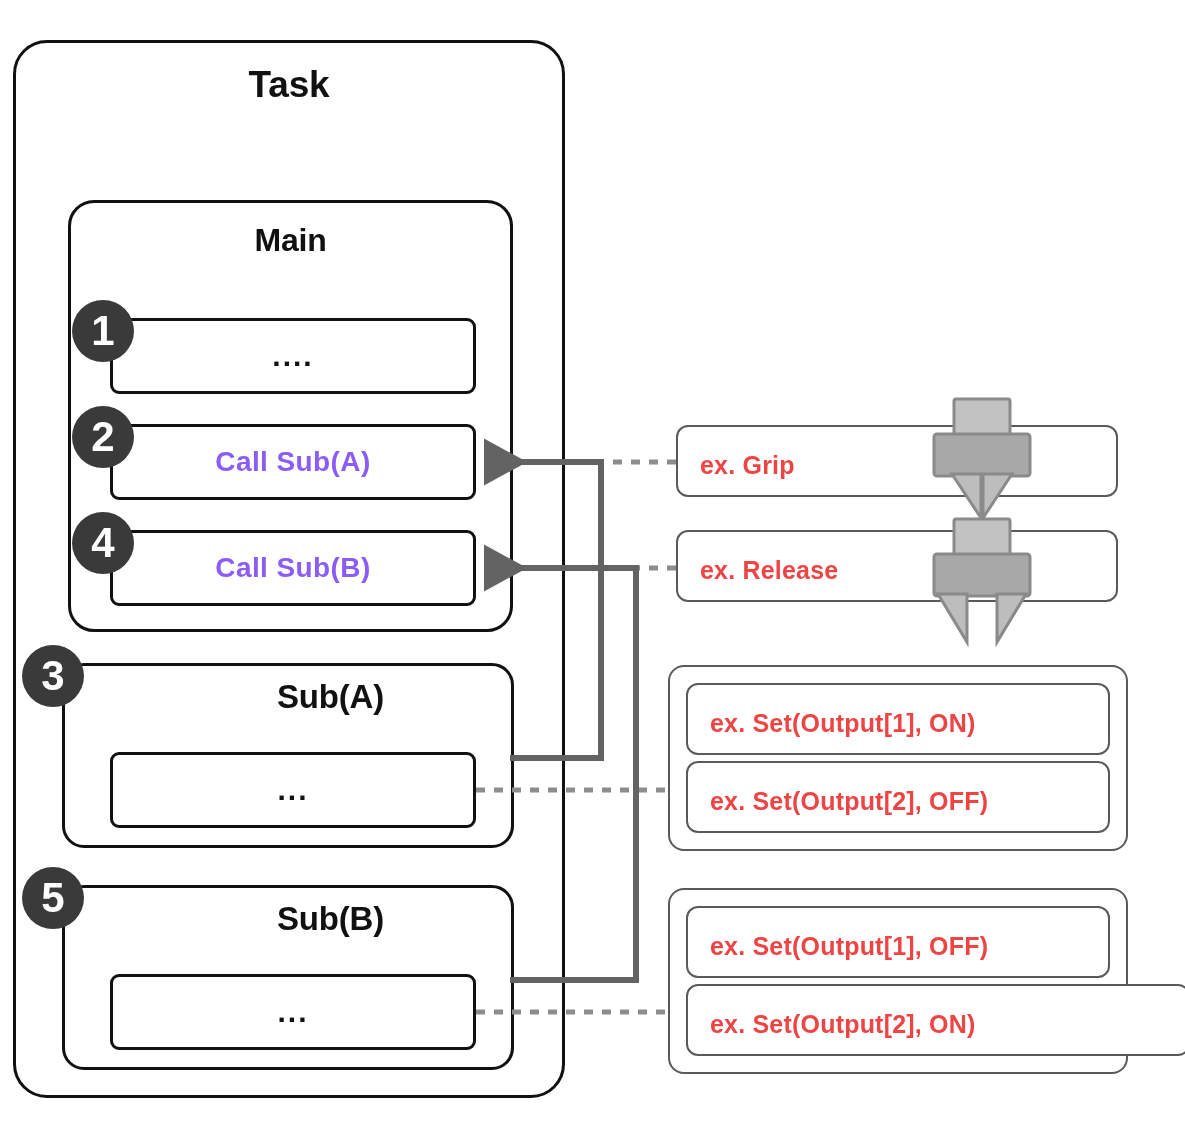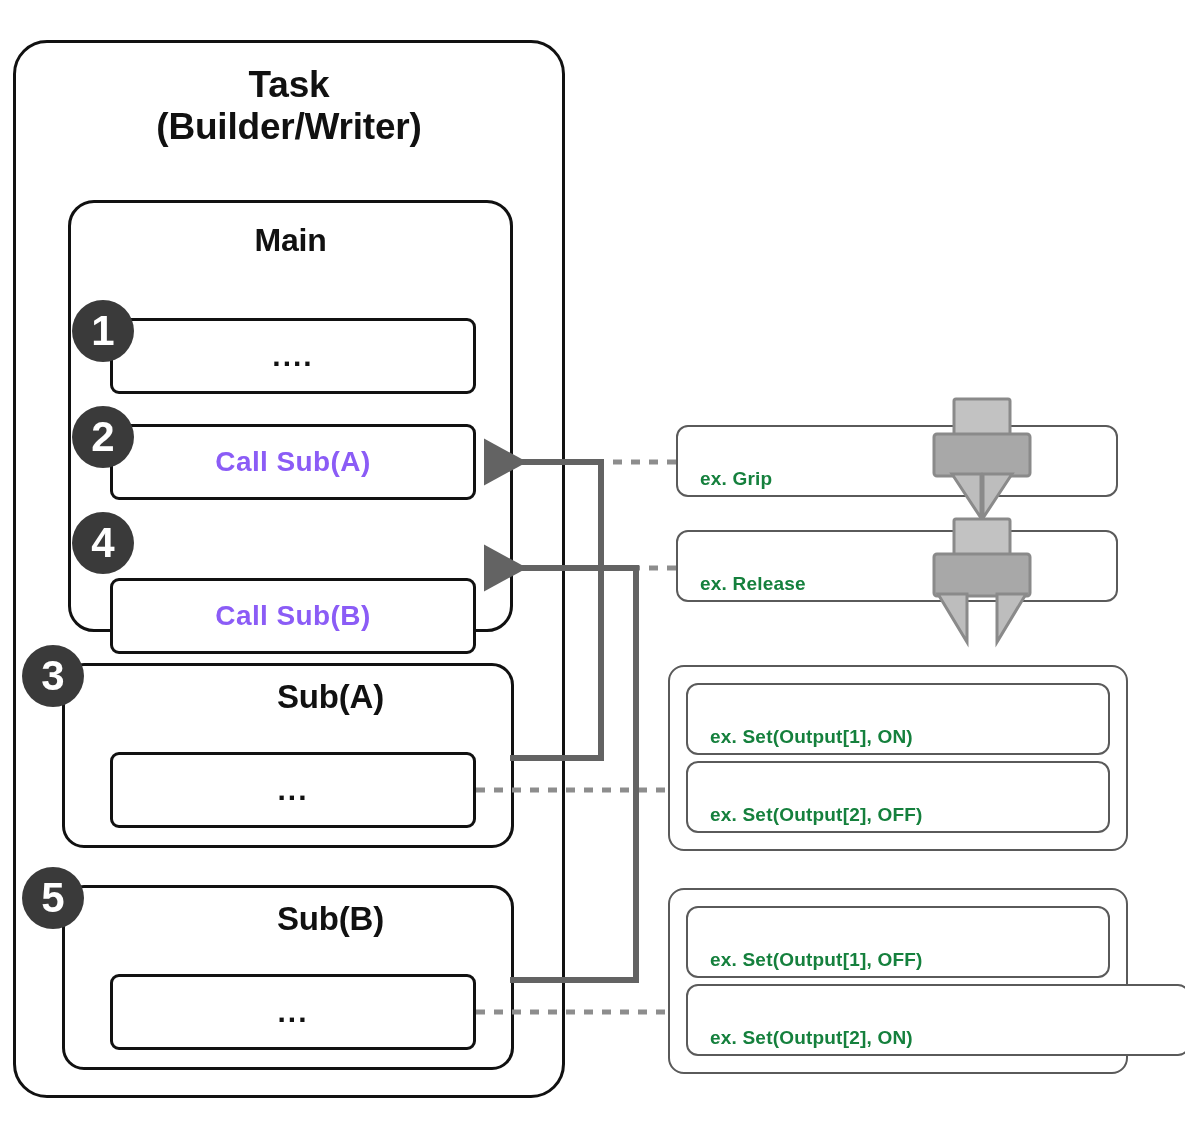--- a/index.html
+++ b/index.html
@@ -33,22 +33,22 @@
     color:#8b5cf6;font-size:28px;font-weight:bold;letter-spacing:0.4px;
     width:100%;height:100%;left:0;top:0;
   }
   .dots{
     position:absolute;display:flex;align-items:center;justify-content:center;
     width:100%;height:100%;left:0;top:0;
     color:#111;font-size:30px;font-weight:bold;letter-spacing:2px;
   }
   .ex-text{
     position:absolute;display:flex;align-items:center;
-    left:22px;top:18px;height:100%;
-    color:#15803d;font-size:19px;font-weight:bold;letter-spacing:0.2px;
+    left:22px;top:4px;height:100%;
+    color:#ef4444;font-size:25px;font-weight:bold;letter-spacing:0.2px;
     white-space:nowrap;
   }
 
   
   .badge{
     position:absolute;border-radius:50%;background:#3a3a3a;
     display:flex;align-items:center;justify-content:center;
     color:#fff;font-size:42px;font-weight:bold;line-height:1;
     z-index:40;
   }
@@ -62,42 +62,41 @@
 </style>
 </head>
 <body>
 
 <div id="stage">
 
   <div class="frame task-frame" style="left:13px;top:40px;width:552px;height:1058px;"></div>
 
   <div class="ttl task-title" style="left:13px;top:64px;width:552px;">
     <div>Task</div>
-    <div>(Builder/Writer)</div>
   </div>
 
   <div class="frame main-frame" style="left:68px;top:200px;width:445px;height:432px;"></div>
 
   <div class="ttl main-title" style="left:68px;top:222px;width:445px;">Main</div>
 
   <div class="frame stmt-box" style="left:110px;top:318px;width:366px;height:76px;">
     <span class="dots">....</span>
   </div>
   <div class="badge" style="left:72px;top:300px;width:62px;height:62px;">
     <span>1</span>
   </div>
 
   <div class="frame stmt-box" style="left:110px;top:424px;width:366px;height:76px;">
     <span class="stmt-text">Call  Sub(A)</span>
   </div>
   <div class="badge" style="left:72px;top:406px;width:62px;height:62px;">
     <span>2</span>
   </div>
 
-  <div class="frame stmt-box" style="left:110px;top:530px;width:366px;height:76px;margin-top:48px;">
+  <div class="frame stmt-box" style="left:110px;top:530px;width:366px;height:76px;">
     <span class="stmt-text">Call  Sub(B)</span>
   </div>
   <div class="badge" style="left:72px;top:512px;width:62px;height:62px;">
     <span>4</span>
   </div>
 
   <div class="frame sub-frame" style="left:62px;top:663px;width:452px;height:185px;"></div>
   <div class="ttl sub-title" style="left:84px;top:678px;width:300px;">Sub(A)</div>
   <div class="frame stmt-box" style="left:110px;top:752px;width:366px;height:76px;">
     <span class="dots">...</span>

